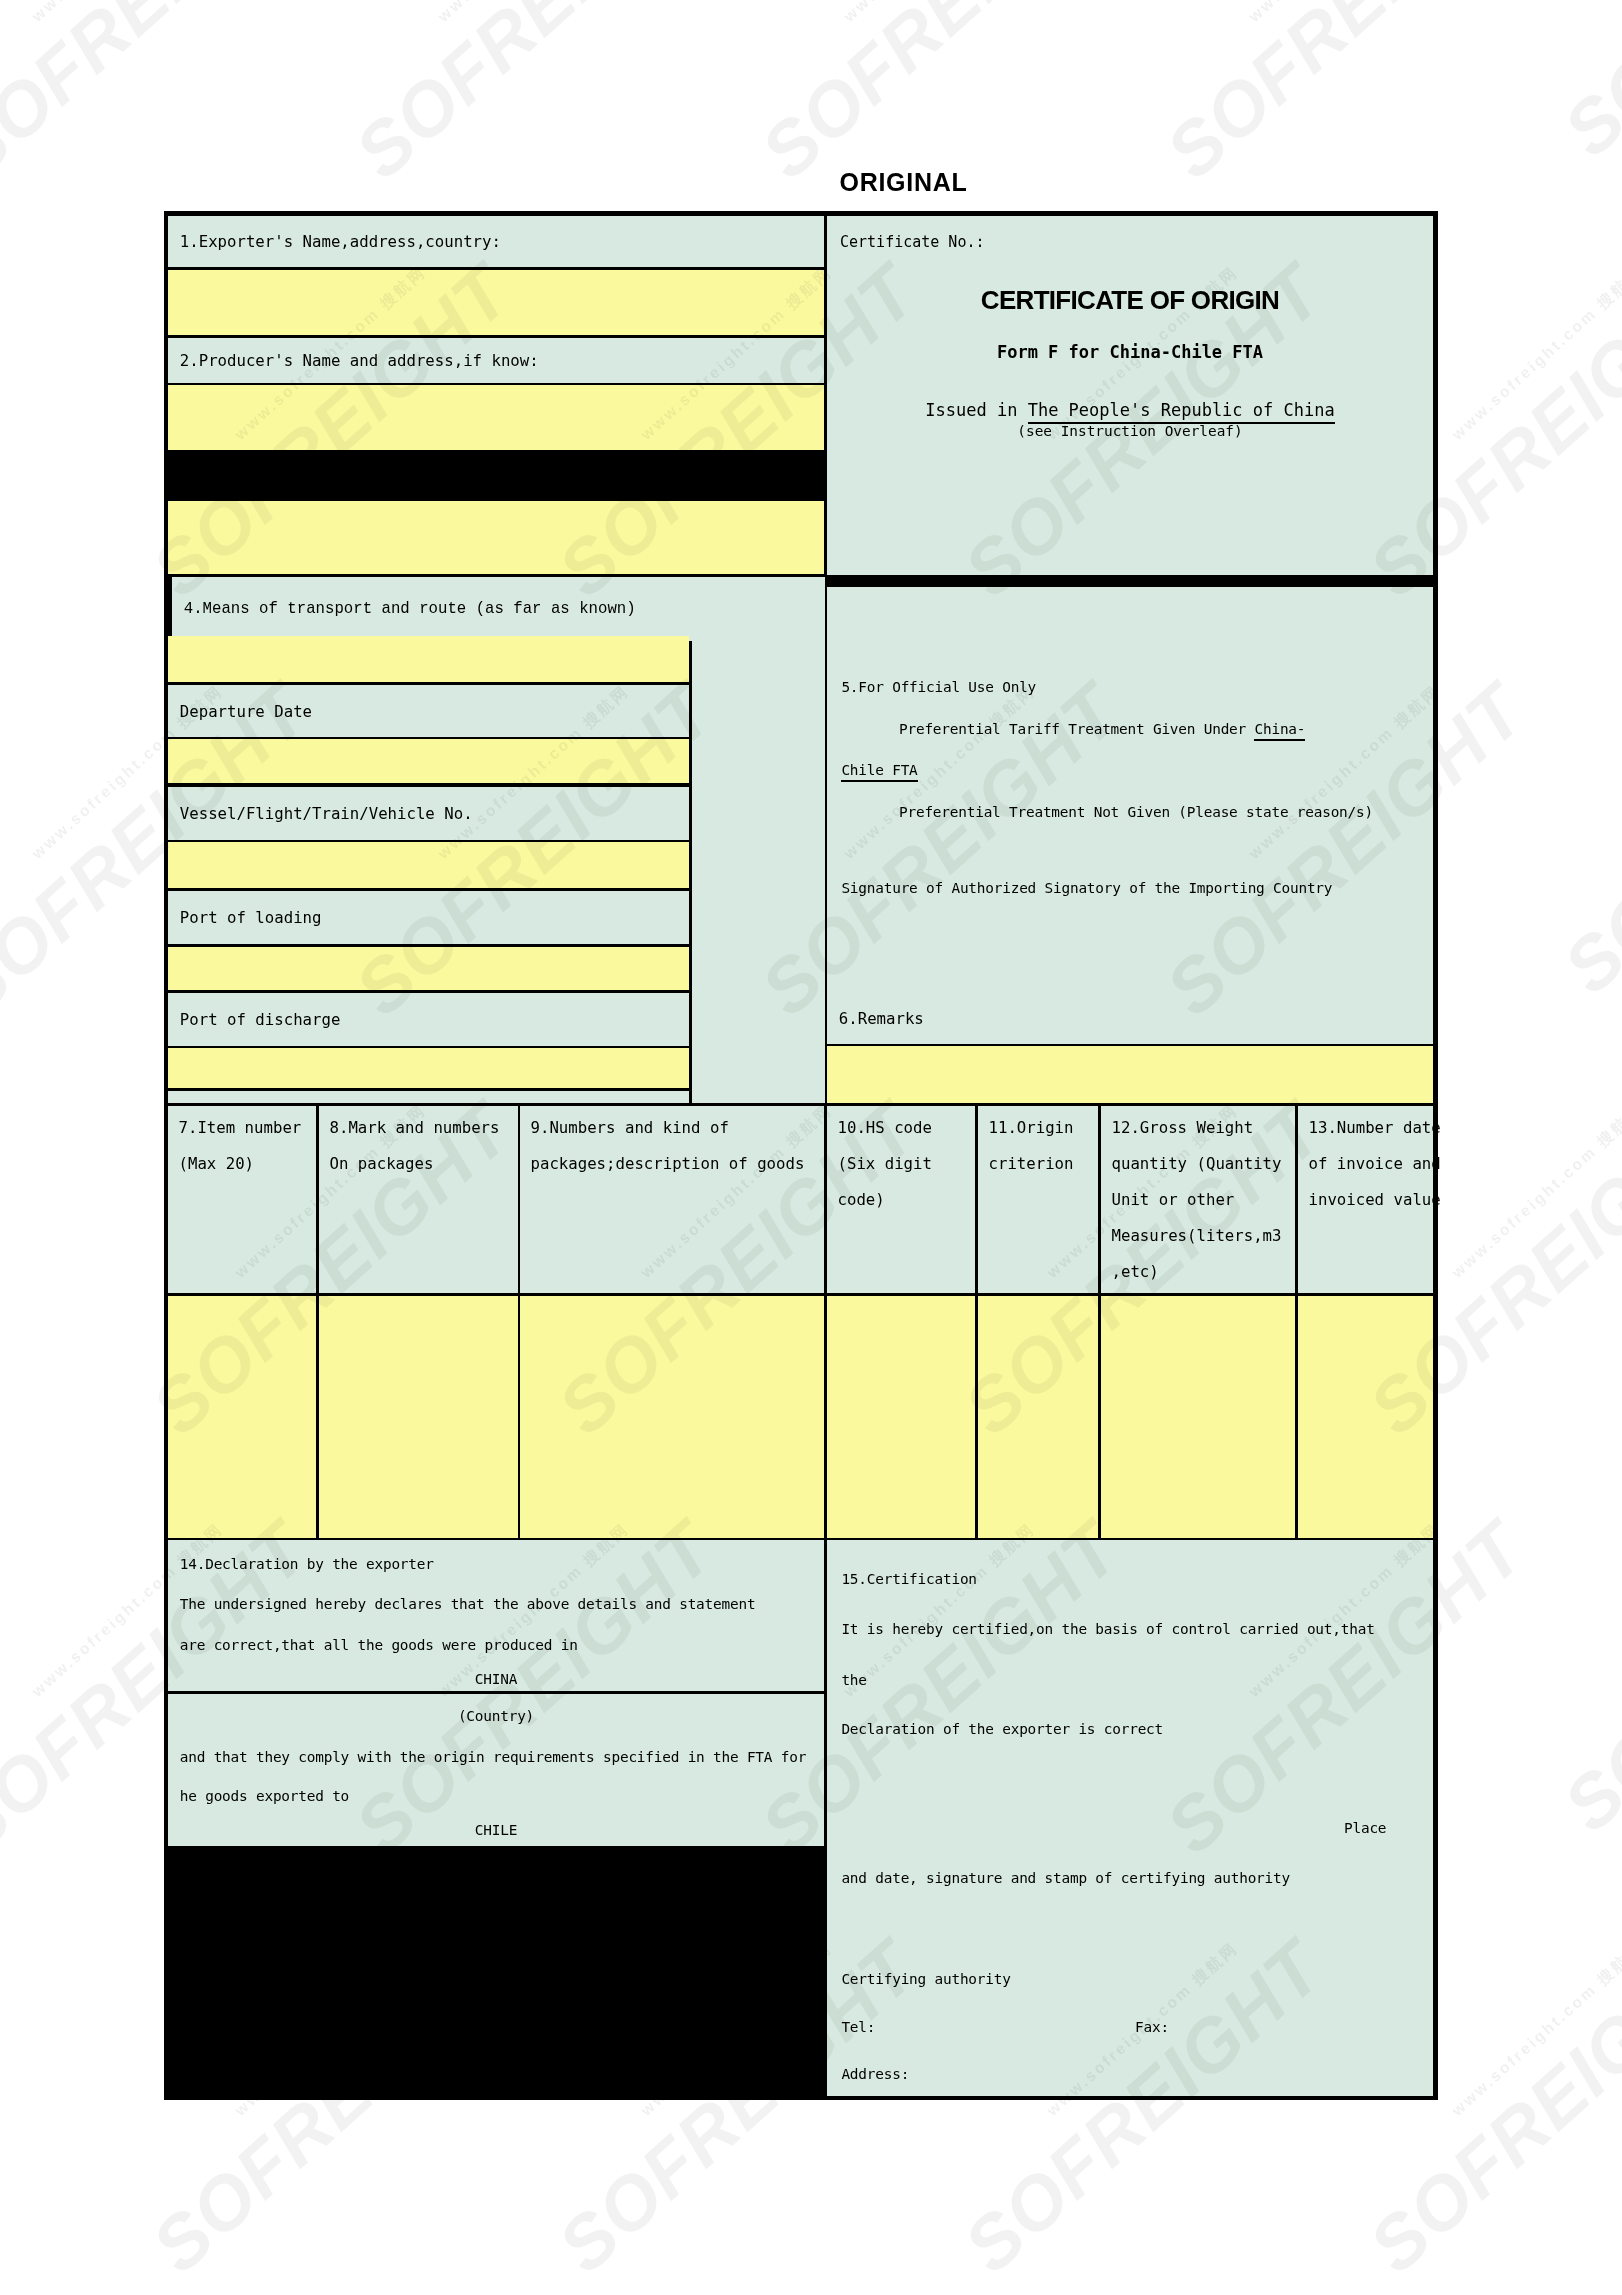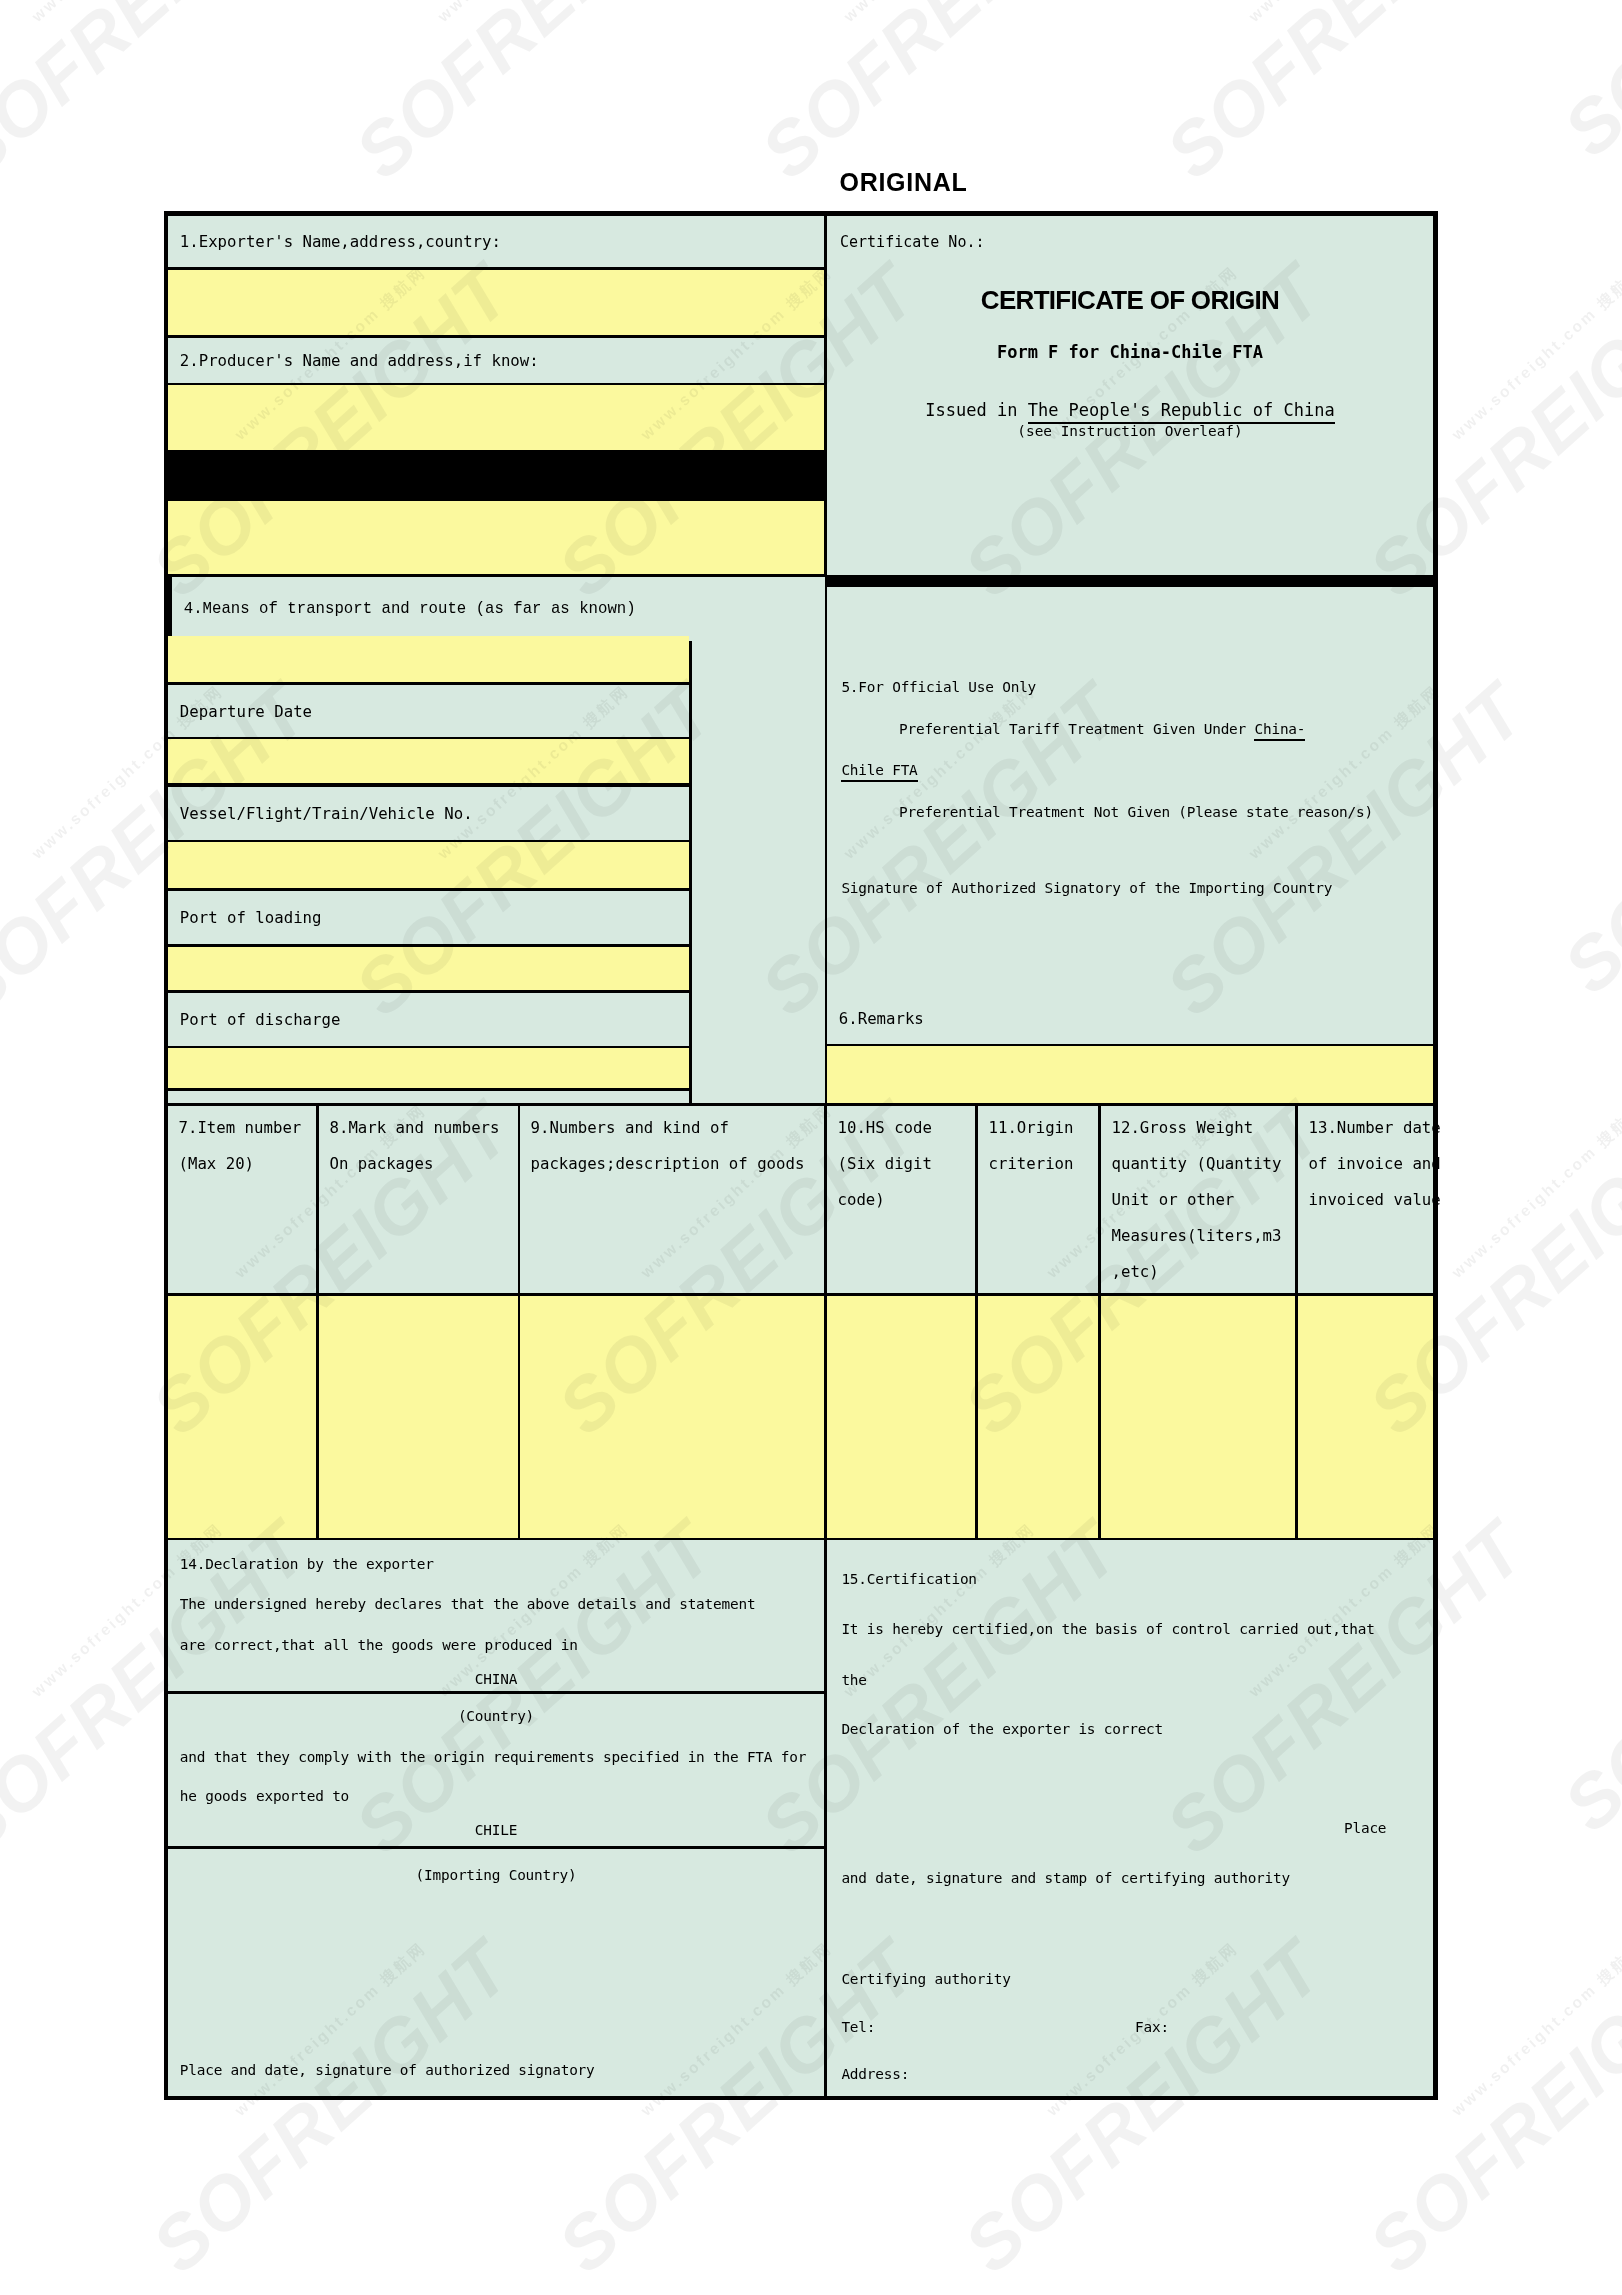--- a/index.html
+++ b/index.html
@@ -169,24 +169,20 @@
     <div class="abs para" style="left:11.8px;top:56px;">The undersigned hereby declares that the above details and statement</div>
     <div class="abs para" style="left:11.8px;top:97px;">are correct,that all the goods were produced in</div>
     <div class="abs ctr para" style="top:131px;">CHINA</div>
   </div>
   <div class="cell g" style="left:168px;top:1694px;width:656px;height:152px;">
     <div class="abs ctr para" style="top:14.4px;">(Country)</div>
     <div class="abs para" style="left:11.8px;top:55px;">and that they comply with the origin requirements specified in the FTA for</div>
     <div class="abs para" style="left:11.8px;top:94px;">he goods exported to</div>
     <div class="abs ctr para" style="top:128px;">CHILE</div>
   </div>
-  <div class="cell g" style="left:168px;top:1849px;width:656px;height:247px;">
-    <div class="abs ctr para" style="top:18.3px;">(Importing Country)</div>
-    <div class="abs para" style="left:11.8px;top:213px;">Place and date, signature of authorized signatory</div>
-  </div>
 
   <div class="cell g" style="left:827px;top:1540px;width:606px;height:556px;">
     <div class="abs para" style="left:14.4px;top:31px;">15.Certification</div>
     <div class="abs para" style="left:14.4px;top:81px;">It is hereby certified,on the basis of control carried out,that</div>
     <div class="abs para" style="left:14.4px;top:132px;">the</div>
     <div class="abs para" style="left:14.4px;top:181px;">Declaration of the exporter is correct</div>
     <div class="abs para" style="left:517px;top:280px;">Place</div>
     <div class="abs para" style="left:14.4px;top:330px;">and date, signature and stamp of certifying authority</div>
     <div class="abs para" style="left:14.4px;top:431px;">Certifying authority</div>
     <div class="abs para" style="left:14.4px;top:479px;text-align:center;">Tel:</div>

